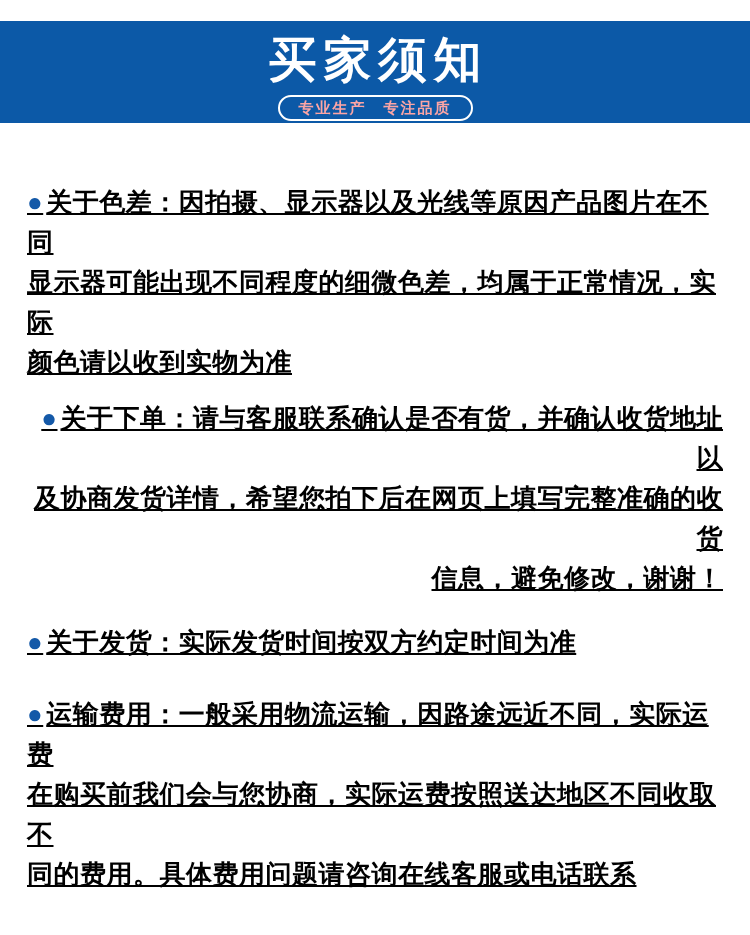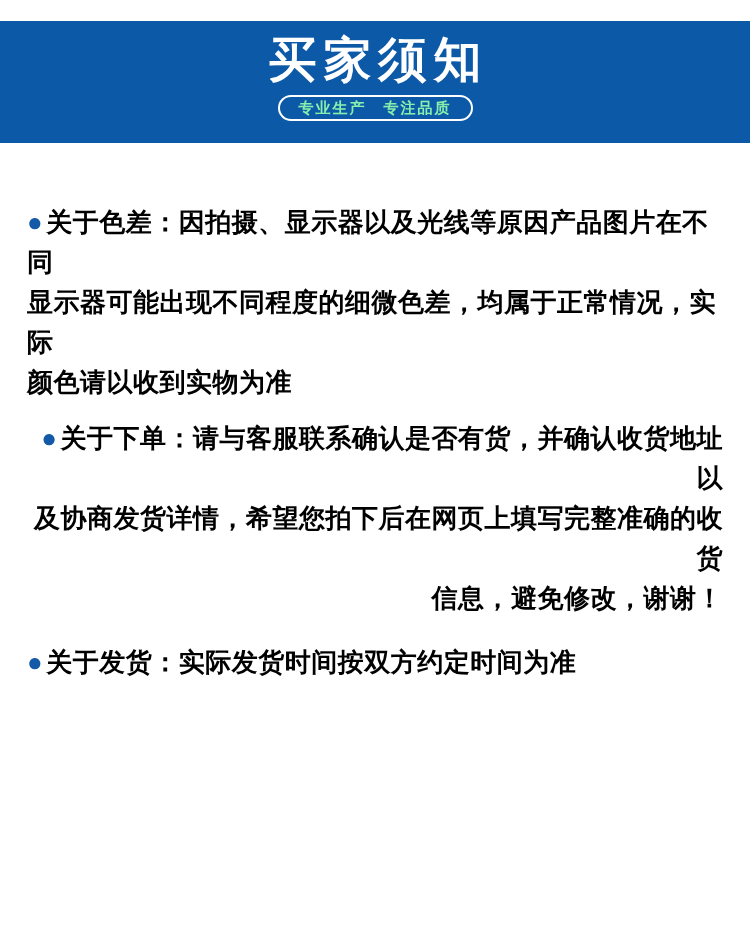--- a/index.html
+++ b/index.html
@@ -8,61 +8,62 @@
     background: #ffffff;
   }
   body {
     width: 750px;
     height: 935px;
     overflow: hidden;
     font-family: "Liberation Sans", "DejaVu Sans", sans-serif;
   }
   .banner {
     margin-top: 21px;
-    height: 122px;
+    height: 102px;
     width: 100%;
     background: #0C59A7;
     box-sizing: border-box;
     display: flex;
     flex-direction: column;
     align-items: center;
     padding-top: 13px;
   }
   .banner-title {
     color: #ffffff;
     font-size: 48px;
     font-weight: bold;
     letter-spacing: 7px;
     padding-left: 7px; 
     line-height: 52px;
     white-space: nowrap;
   }
   .banner-badge {
     margin-top: 9px;
-    color: #86efac;
+    color: #fca5a5;
     border: 2px solid #ffffff;
     border-radius: 14px;
     padding: 2px 19px 3px 19px;
     font-size: 15px;
     font-weight: bold;
     letter-spacing: 2px;
     line-height: 17px;
     white-space: nowrap;
   }
   .content {
     padding: 0 27px;
   }
   .notice {
     margin: 0;
     font-size: 26px;
     font-weight: bold;
     color: #000000;
     line-height: 40px;
     letter-spacing: 0.5px;
     text-align: left;
+    text-decoration: underline;
   }
   .notice:nth-child(1) { margin-top: 59px; }
   .notice:nth-child(2) { margin-top: 16px; text-align: right; }
   .notice:nth-child(3) { margin-top: 24px; }
   .notice:nth-child(4) { margin-top: 32px; }
   .notice:nth-child(5) { margin-top: 36px; }
   .bullet {
     color: #1459A8;
     margin-right: 3px;
   }
@@ -79,14 +80,17 @@
 </div>
 
 <div class="content">
   <p class="notice"><span class="bullet">●</span><span class="notice-text">关于色差：因拍摄、显示器以及光线等原因产品图片在不同
 显示器可能出现不同程度的细微色差，均属于正常情况，实际
 颜色请以收到实物为准</span></p>
   <p class="notice"><span class="bullet">●</span><span class="notice-text">关于下单：请与客服联系确认是否有货，并确认收货地址以
 及协商发货详情，希望您拍下后在网页上填写完整准确的收货
 信息，避免修改，谢谢！</span></p>
   <p class="notice"><span class="bullet">●</span><span class="notice-text">关于发货：实际发货时间按双方约定时间为准</span></p>
+  <p class="notice"><span class="bullet">●</span><span class="notice-text">运输费用：一般采用物流运输，因路途远近不同，实际运费
+在购买前我们会与您协商，实际运费按照送达地区不同收取不
+同的费用。具体费用问题请咨询在线客服或电话联系</span></p>
 
 </div>
 
 </body></html>

